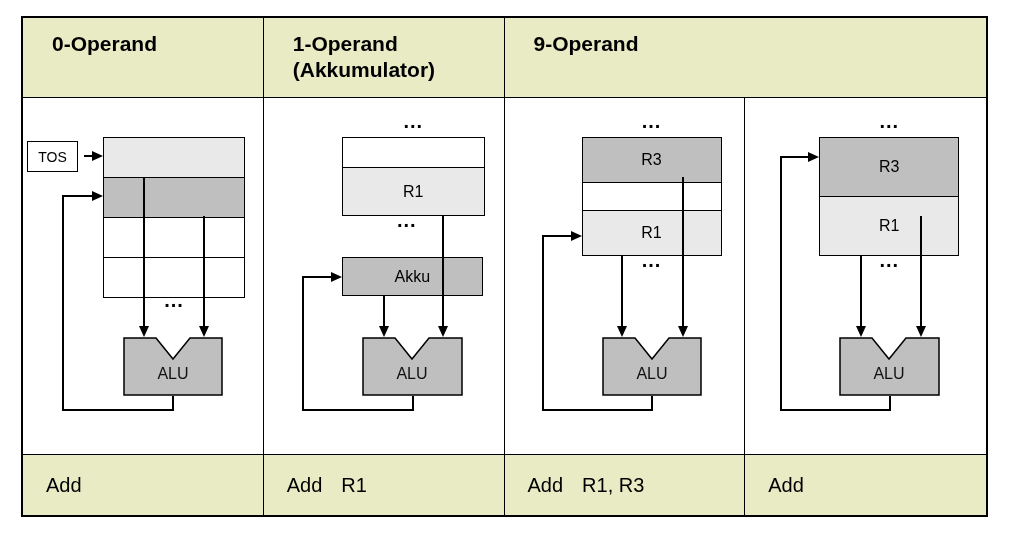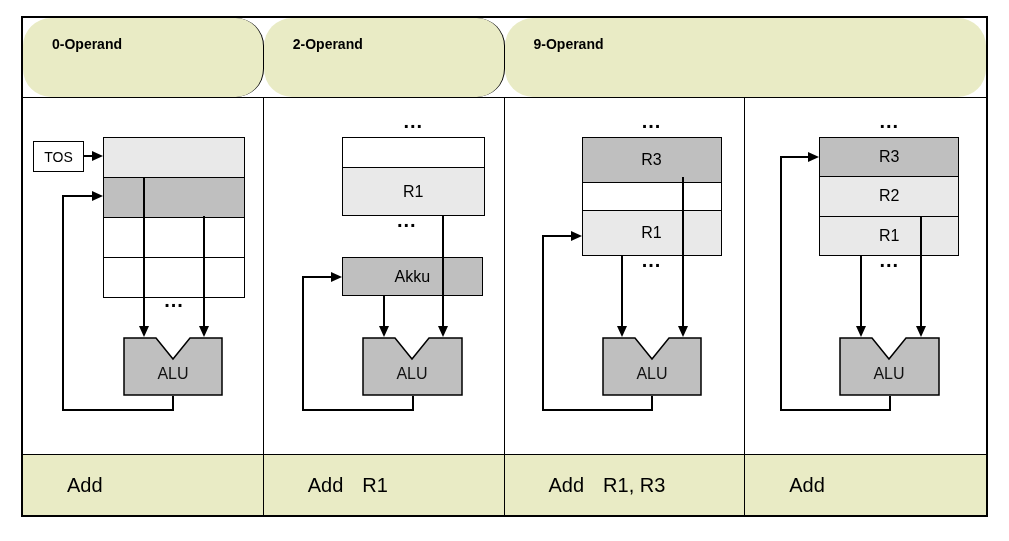--- a/index.html
+++ b/index.html
@@ -12,25 +12,25 @@
   }
   *{box-sizing:border-box;margin:0;padding:0;}
   html,body{background:#fff;}
   body{font-family:"Liberation Sans",sans-serif;color:#000;}
   .page{position:relative;width:1009px;height:541px;background:var(--page-bg);overflow:hidden;}
   .table{position:absolute;left:21px;top:16px;width:967px;height:501px;border:2px solid var(--line);display:flex;flex-direction:column;background:#fff;}
   .row{display:flex;width:100%;}
   .cell{flex:0 0 240.75px;border-right:1.5px solid var(--line);position:relative;}
   .cell:last-child{flex:1 1 auto;border-right:none;}
   .header-row{height:80px;border-bottom:1.5px solid var(--line);}
-  .header-row .cell{background:var(--header-bg);padding:13px 1px 0 29px;font-weight:bold;font-size:14px;line-height:26px;border-radius:28px;}
+  .header-row .cell{background:var(--header-bg);padding:13px 1px 0 29px;font-weight:bold;font-size:21px;line-height:26px;}
   .body-row{height:356px;}
   .body-row .cell{background:#fff;overflow:hidden;}
   .footer-row{flex:1 1 auto;border-top:1.5px solid var(--line);}
-  .footer-row .cell{background:var(--header-bg);display:flex;align-items:center;padding-left:44px;font-size:20px;}
+  .footer-row .cell{background:var(--header-bg);display:flex;align-items:center;padding-left:23px;font-size:20px;}
   .op{margin-left:19px;}
 
   
   .box{position:absolute;border:1.5px solid var(--line);background:#f9a8d4;z-index:1;}
   .regbox{display:flex;flex-direction:column;}
   .regrow{flex:1 1 auto;display:flex;align-items:center;justify-content:center;font-size:16px;}
   .regrow + .regrow{border-top:1.5px solid var(--line);}
   .bg-light{background:var(--register-light);}
   .bg-dark{background:var(--register-dark);}
   .bg-white{background:#ffffff;}
@@ -49,33 +49,33 @@
 <body>
 
 <div class="page">
   <div class="table">
 
     <div class="row header-row">
       <div class="cell">
         <div>0-Operand</div>
       </div>
       <div class="cell">
-        <div>2-Operand</div>
-        <div></div>
+        <div>1-Operand</div>
+        <div>(Akkumulator)</div>
       </div>
       <div class="cell">
         <div>9-Operand</div>
         <div></div>
       </div>
     </div>
 
     <div class="row body-row">
 
       <div class="cell">
-        <div class="box tosbox" style="left:10px;top:43px;width:51px;height:31px;">TOS</div>
+        <div class="box tosbox" style="left:4px;top:43px;width:51px;height:31px;">TOS</div>
         <div class="hline" style="left:61px;top:57px;width:8px;"></div>
         <div class="arr-right" style="left:69px;top:53px;"></div>
 
         <div class="box regbox" style="left:80px;top:39px;width:142px;height:161px;">
           <div class="regrow bg-light"></div>
           <div class="regrow bg-dark"></div>
           <div class="regrow bg-white"></div>
           <div class="regrow bg-white"></div>
         </div>
         <div class="dots" style="left:80px;top:192px;width:142px;">...</div>
@@ -150,21 +150,20 @@
         <div class="hline" style="left:37px;top:311px;width:111px;"></div>
         <div class="vline" style="left:37px;top:137px;height:176px;"></div>
         <div class="hline" style="left:37px;top:137px;width:29px;"></div>
         <div class="arr-right" style="left:66px;top:133px;"></div>
       </div>
 
       <div class="cell">
         <div class="dots" style="left:74px;top:13px;width:140px;">...</div>
         <div class="box regbox" style="left:74px;top:39px;width:140px;height:119px;">
           <div class="regrow bg-dark">R3</div>
-          <div class="regrow bg-light">R2</div>
           <div class="regrow bg-light">R1</div>
         </div>
         <div class="dots" style="left:74px;top:152px;width:140px;">...</div>
 
         <div class="vline" style="left:175px;top:118px;height:111px;"></div>
         <div class="arr-down" style="left:171px;top:228px;"></div>
         <div class="vline" style="left:115px;top:158px;height:71px;"></div>
         <div class="arr-down" style="left:111px;top:228px;"></div>
 
         <svg class="alu" style="left:94px;top:239px;" width="101" height="59" viewBox="0 0 101 59">

